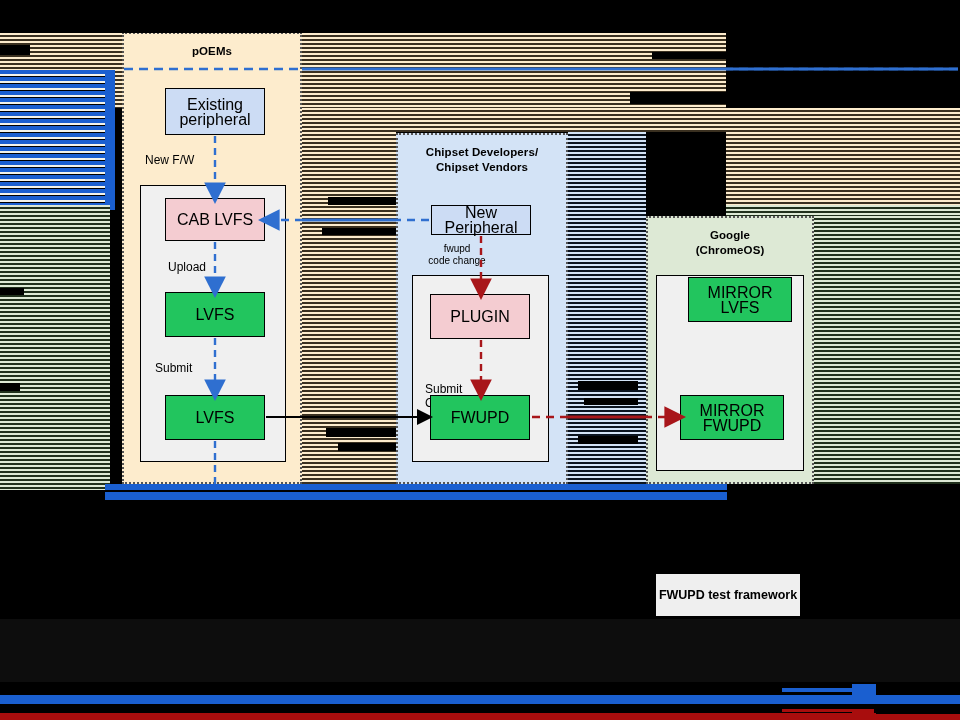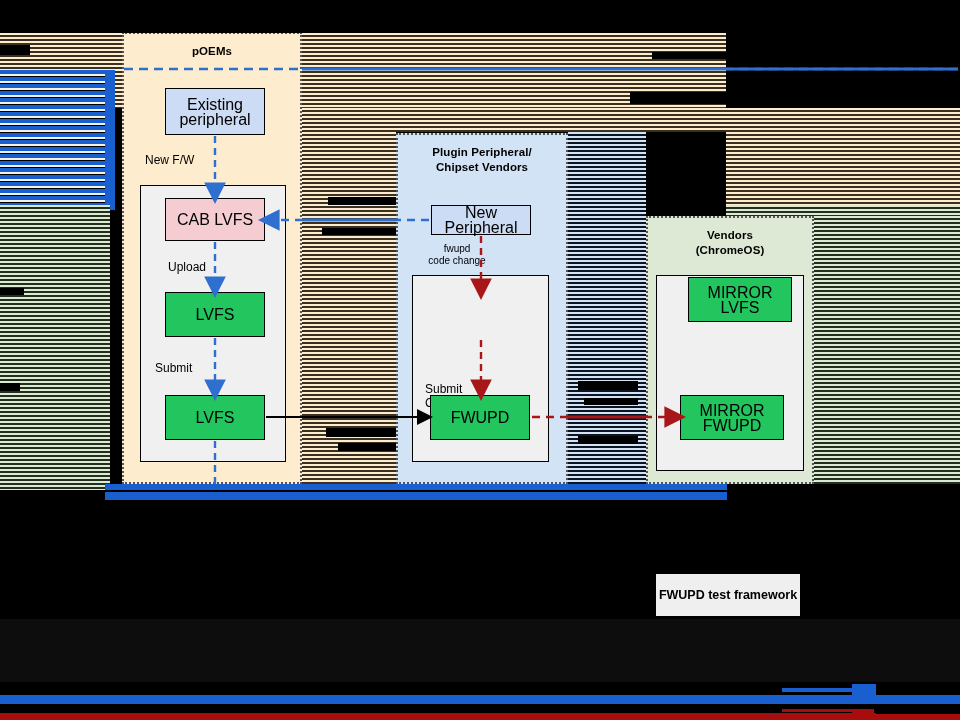--- a/index.html
+++ b/index.html
@@ -78,46 +78,49 @@
     </div>
 
     <div class="lbl" style="left:155px;top:361px;">Submit</div>
 
     <div class="node n-green" style="left:165px;top:395px;width:100px;height:45px;">
       <span>LVFS</span>
     </div>
 
     <div class="group g-plugin" style="left:396px;top:133px;width:172px;height:351px;">
       <div class="gtitle">
-        <div>Plugin Peripheral/</div>
+        <div>Chipset Developers/</div>
         <div>Chipset Vendors</div>
       </div>
     </div>
 
     <div class="node n-blue" style="left:431px;top:205px;width:100px;height:30px;">
       <span>New Peripheral</span>
     </div>
 
     <div class="lbl small" style="left:422px;top:243px;width:70px;">fwupd<br>code change</div>
 
     <div class="inner" style="left:412px;top:275px;width:137px;height:187px;"></div>
 
+    <div class="node n-pink" style="left:430px;top:294px;width:100px;height:45px;">
+      <span>PLUGIN</span>
+    </div>
 
     <div class="lbl" style="left:425px;top:354px;">
       <div style="white-space:pre-line;">Submit
 Changes</div>
     </div>
 
     <div class="node n-green" style="left:430px;top:395px;width:100px;height:45px;">
       <span>FWUPD</span>
     </div>
 
     <div class="group g-google" style="left:646px;top:216px;width:168px;height:268px;">
       <div class="gtitle">
-        <div>Vendors</div>
+        <div>Google</div>
         <div>(ChromeOS)</div>
       </div>
     </div>
 
     <div class="inner" style="left:656px;top:275px;width:148px;height:196px;"></div>
 
     <div class="node n-green" style="left:680px;top:277px;width:104px;height:45px;margin-left:8px;">
       <span>MIRROR LVFS</span>
     </div>
 

